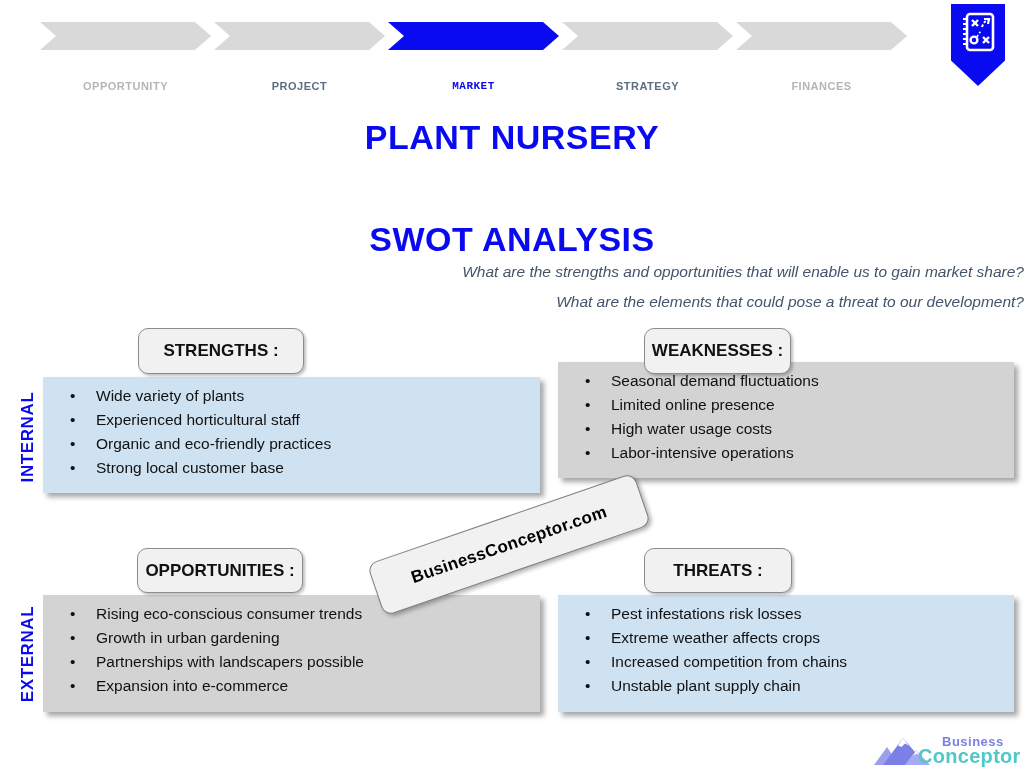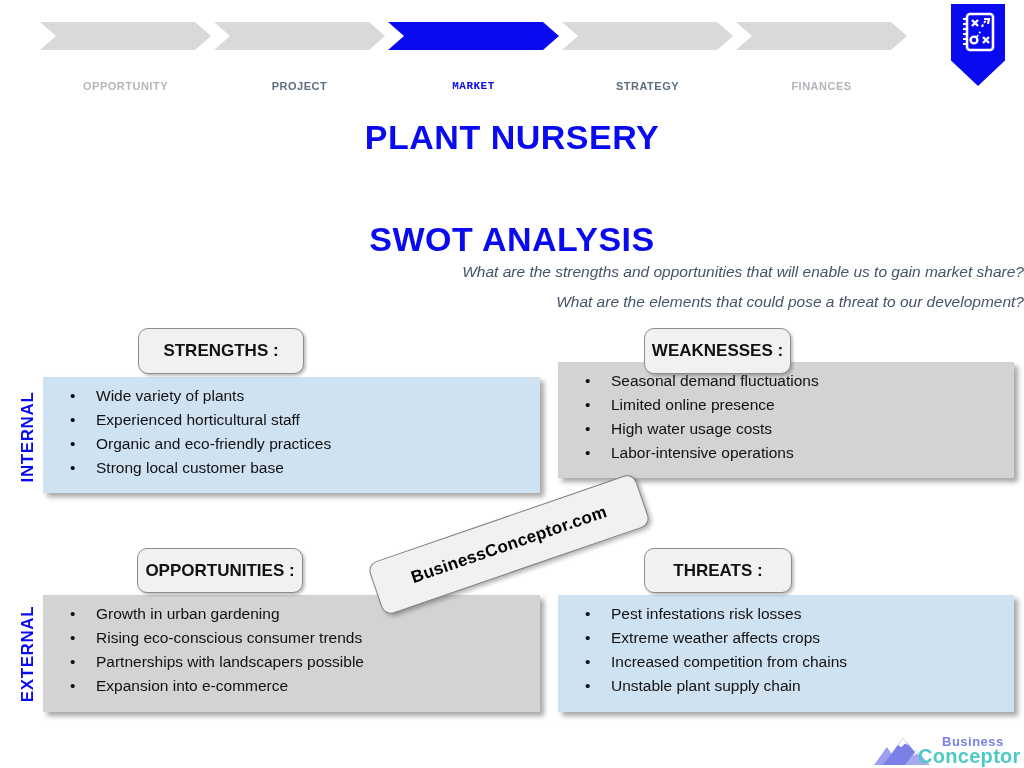--- a/index.html
+++ b/index.html
@@ -127,22 +127,22 @@
     <ul>
       <li>Seasonal demand fluctuations</li>
       <li>Limited online presence</li>
       <li>High water usage costs</li>
       <li>Labor-intensive operations</li>
     </ul>
   </div>
 
   <div class="qbox gray" style="left:43px; top:595px; width:497px; height:117px">
     <ul>
+      <li>Rising eco-conscious consumer trends</li>
       <li>Growth in urban gardening</li>
-      <li>Rising eco-conscious consumer trends</li>
       <li>Partnerships with landscapers possible</li>
       <li>Expansion into e-commerce</li>
     </ul>
   </div>
 
   <div class="qbox blue" style="left:558px; top:595px; width:456px; height:117px">
     <ul>
       <li>Pest infestations risk losses</li>
       <li>Extreme weather affects crops</li>
       <li>Increased competition from chains</li>

